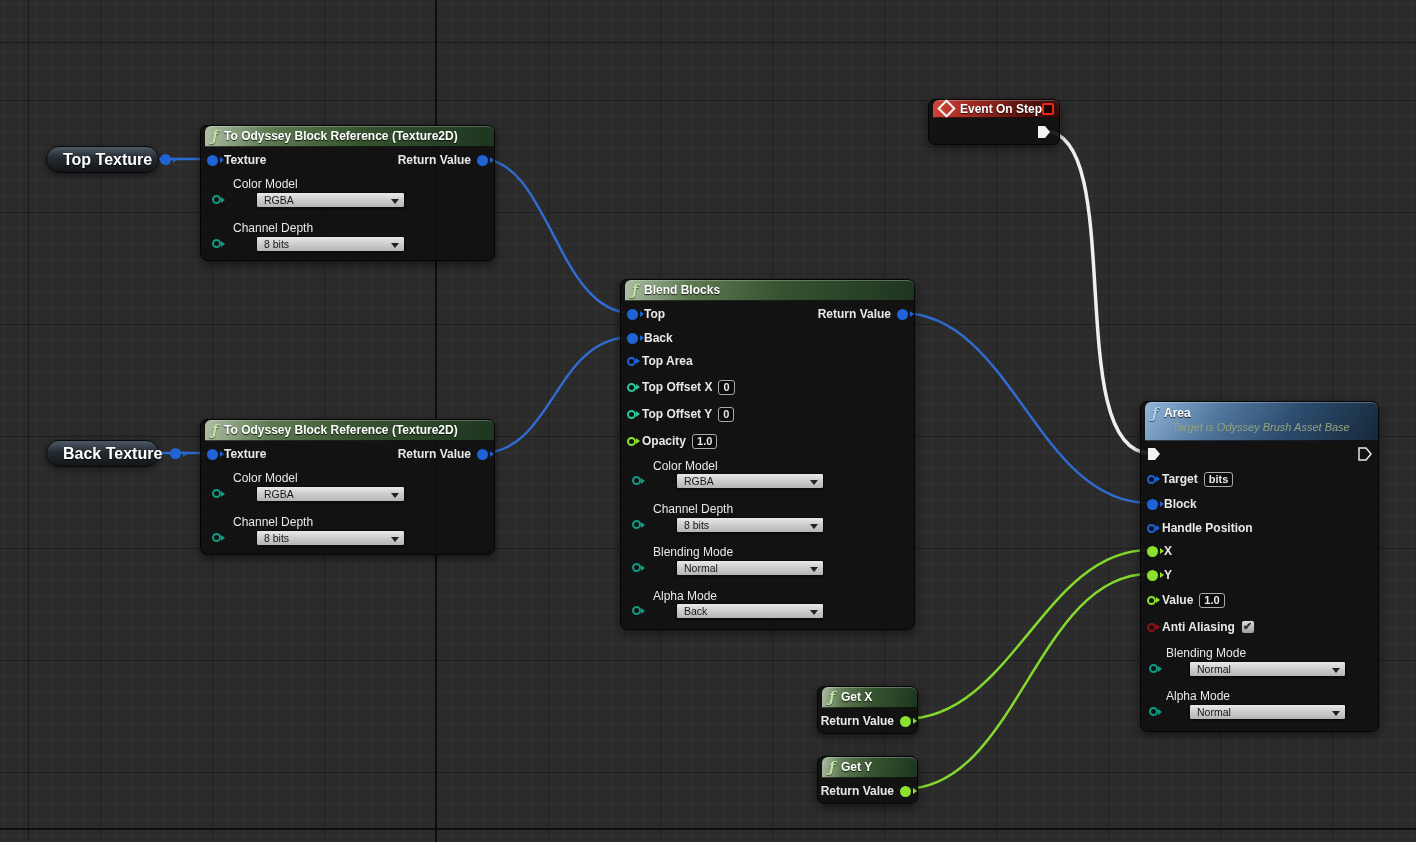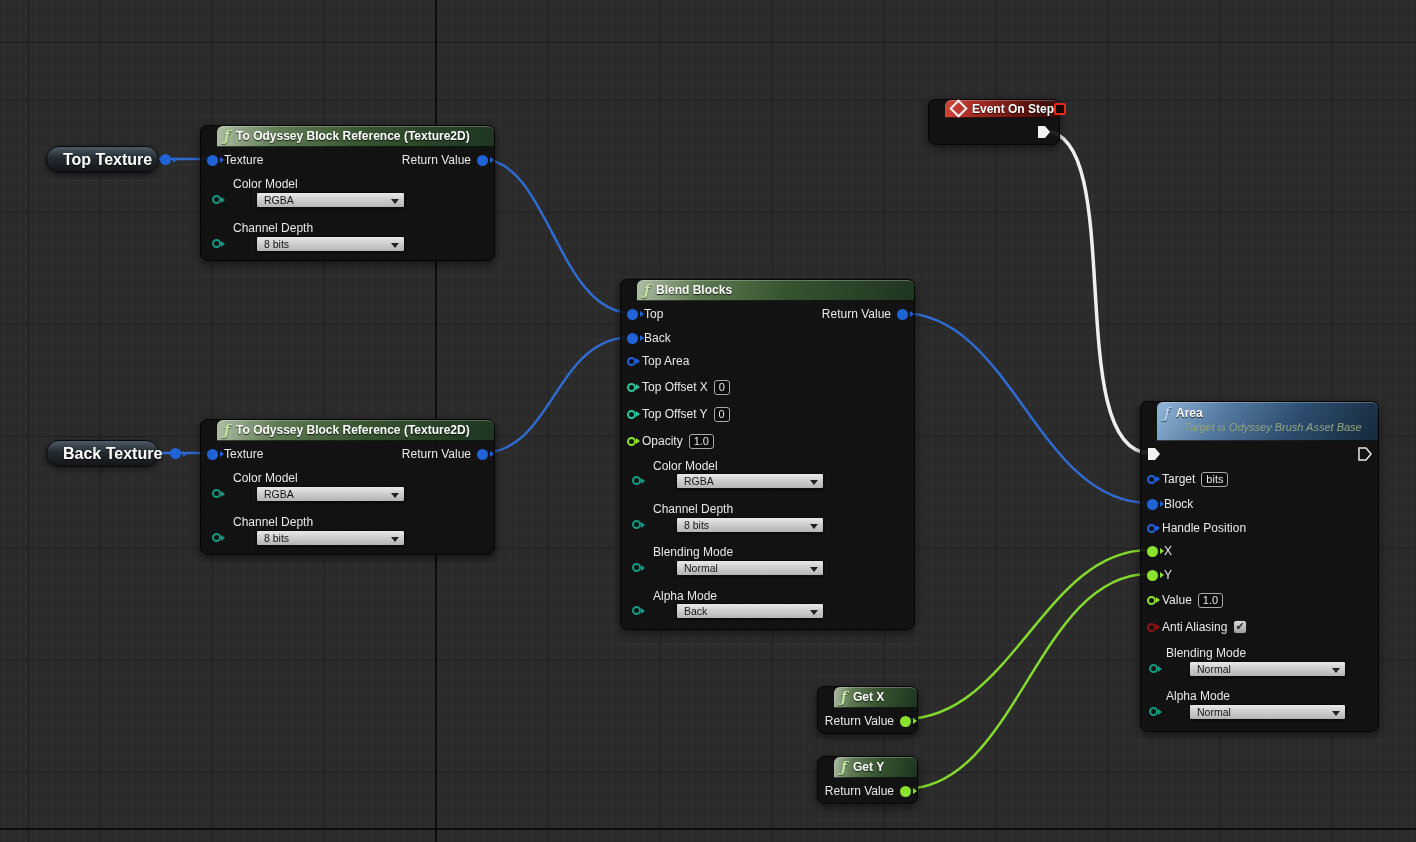--- a/index.html
+++ b/index.html
@@ -12,34 +12,34 @@
       repeating-linear-gradient(to bottom, rgba(255,255,255,0.035) 0 1px, transparent 1px 16px);
     background-position:100px 100px,100px 100px,4px 4px,4px 4px;
     font-family:"Liberation Sans", sans-serif;}
   .origin-v{position:absolute;top:0;bottom:0;width:2px;background:rgba(5,5,5,0.75);}
   .origin-h{position:absolute;left:0;right:0;height:2px;background:rgba(5,5,5,0.75);}
   #wires{position:absolute;left:0;top:0;width:1416px;height:842px;}
   #wires path{fill:none;}
 
   .node{position:absolute;background:rgba(16,16,16,0.92);border:1px solid #050505;
     border-radius:7px;box-shadow:0 3px 10px rgba(0,0,0,0.55);}
-  .hdr{position:absolute;left:16px;right:0;top:0;height:21px;border-radius:6px 6px 0 0;
+  .hdr{position:absolute;left:4px;right:0;top:0;height:21px;border-radius:6px 6px 0 0;
     display:flex;align-items:center;padding:0 8px 0 7px;box-sizing:border-box;
     border-bottom:1px solid rgba(0,0,0,0.65);box-shadow:inset 0 1px 0 rgba(255,255,255,0.25);}
   .hdr-green{background:linear-gradient(100deg,#aebfa5 0%,#5d7a52 22%,#35522f 55%,#1e3520 100%);}
   .hdr-red{background:linear-gradient(100deg,#d3453a 0%,#a02a22 30%,#5c140f 70%,#330d09 100%);}
   .hdr-blue{background:linear-gradient(125deg,#93b6d8 0%,#53799f 30%,#2c4c6e 62%,#152839 100%);}
   .t{font-weight:bold;font-size:12px;color:#fff;text-shadow:0 1px 1px rgba(0,0,0,0.8);white-space:nowrap;}
   .fx{font-family:"DejaVu Serif",serif;font-style:italic;font-weight:bold;font-size:14px;
     color:#c3e39e;margin-right:6px;line-height:1;text-shadow:0 1px 1px rgba(0,0,0,0.6);}
   .fx-blue{color:#aed0ee;}
   .subt{font-style:italic;font-size:11px;color:#93a37f;white-space:nowrap;}
 
   .row{position:absolute;height:16px;display:flex;align-items:center;gap:6px;
-    font-size:12px;color:#e8e8e8;white-space:nowrap;}
+    font-size:12px;color:#e8e8e8;white-space:nowrap;font-weight:bold;}
   .row.out{flex-direction:row-reverse;justify-content:flex-end;}
   .pin{position:relative;flex:none;--c:#888;}
   .pin.f{width:11px;height:11px;border-radius:50%;background:var(--c);}
   .pin.h{width:5px;height:5px;border-radius:50%;border:2.6px solid var(--c);background:transparent;}
   .pin::after{content:'';position:absolute;left:100%;margin-left:1.5px;top:50%;
     transform:translateY(-50%);border-left:4px solid var(--c);
     border-top:3px solid transparent;border-bottom:3px solid transparent;}
   .c-obj{--c:#1f63d6;} .c-int{--c:#2bc79b;} .c-flt{--c:#8ae22e;}
   .c-enum{--c:#0f9c82;} .c-bool{--c:#8c1414;}
   .fieldpin{position:absolute;}

